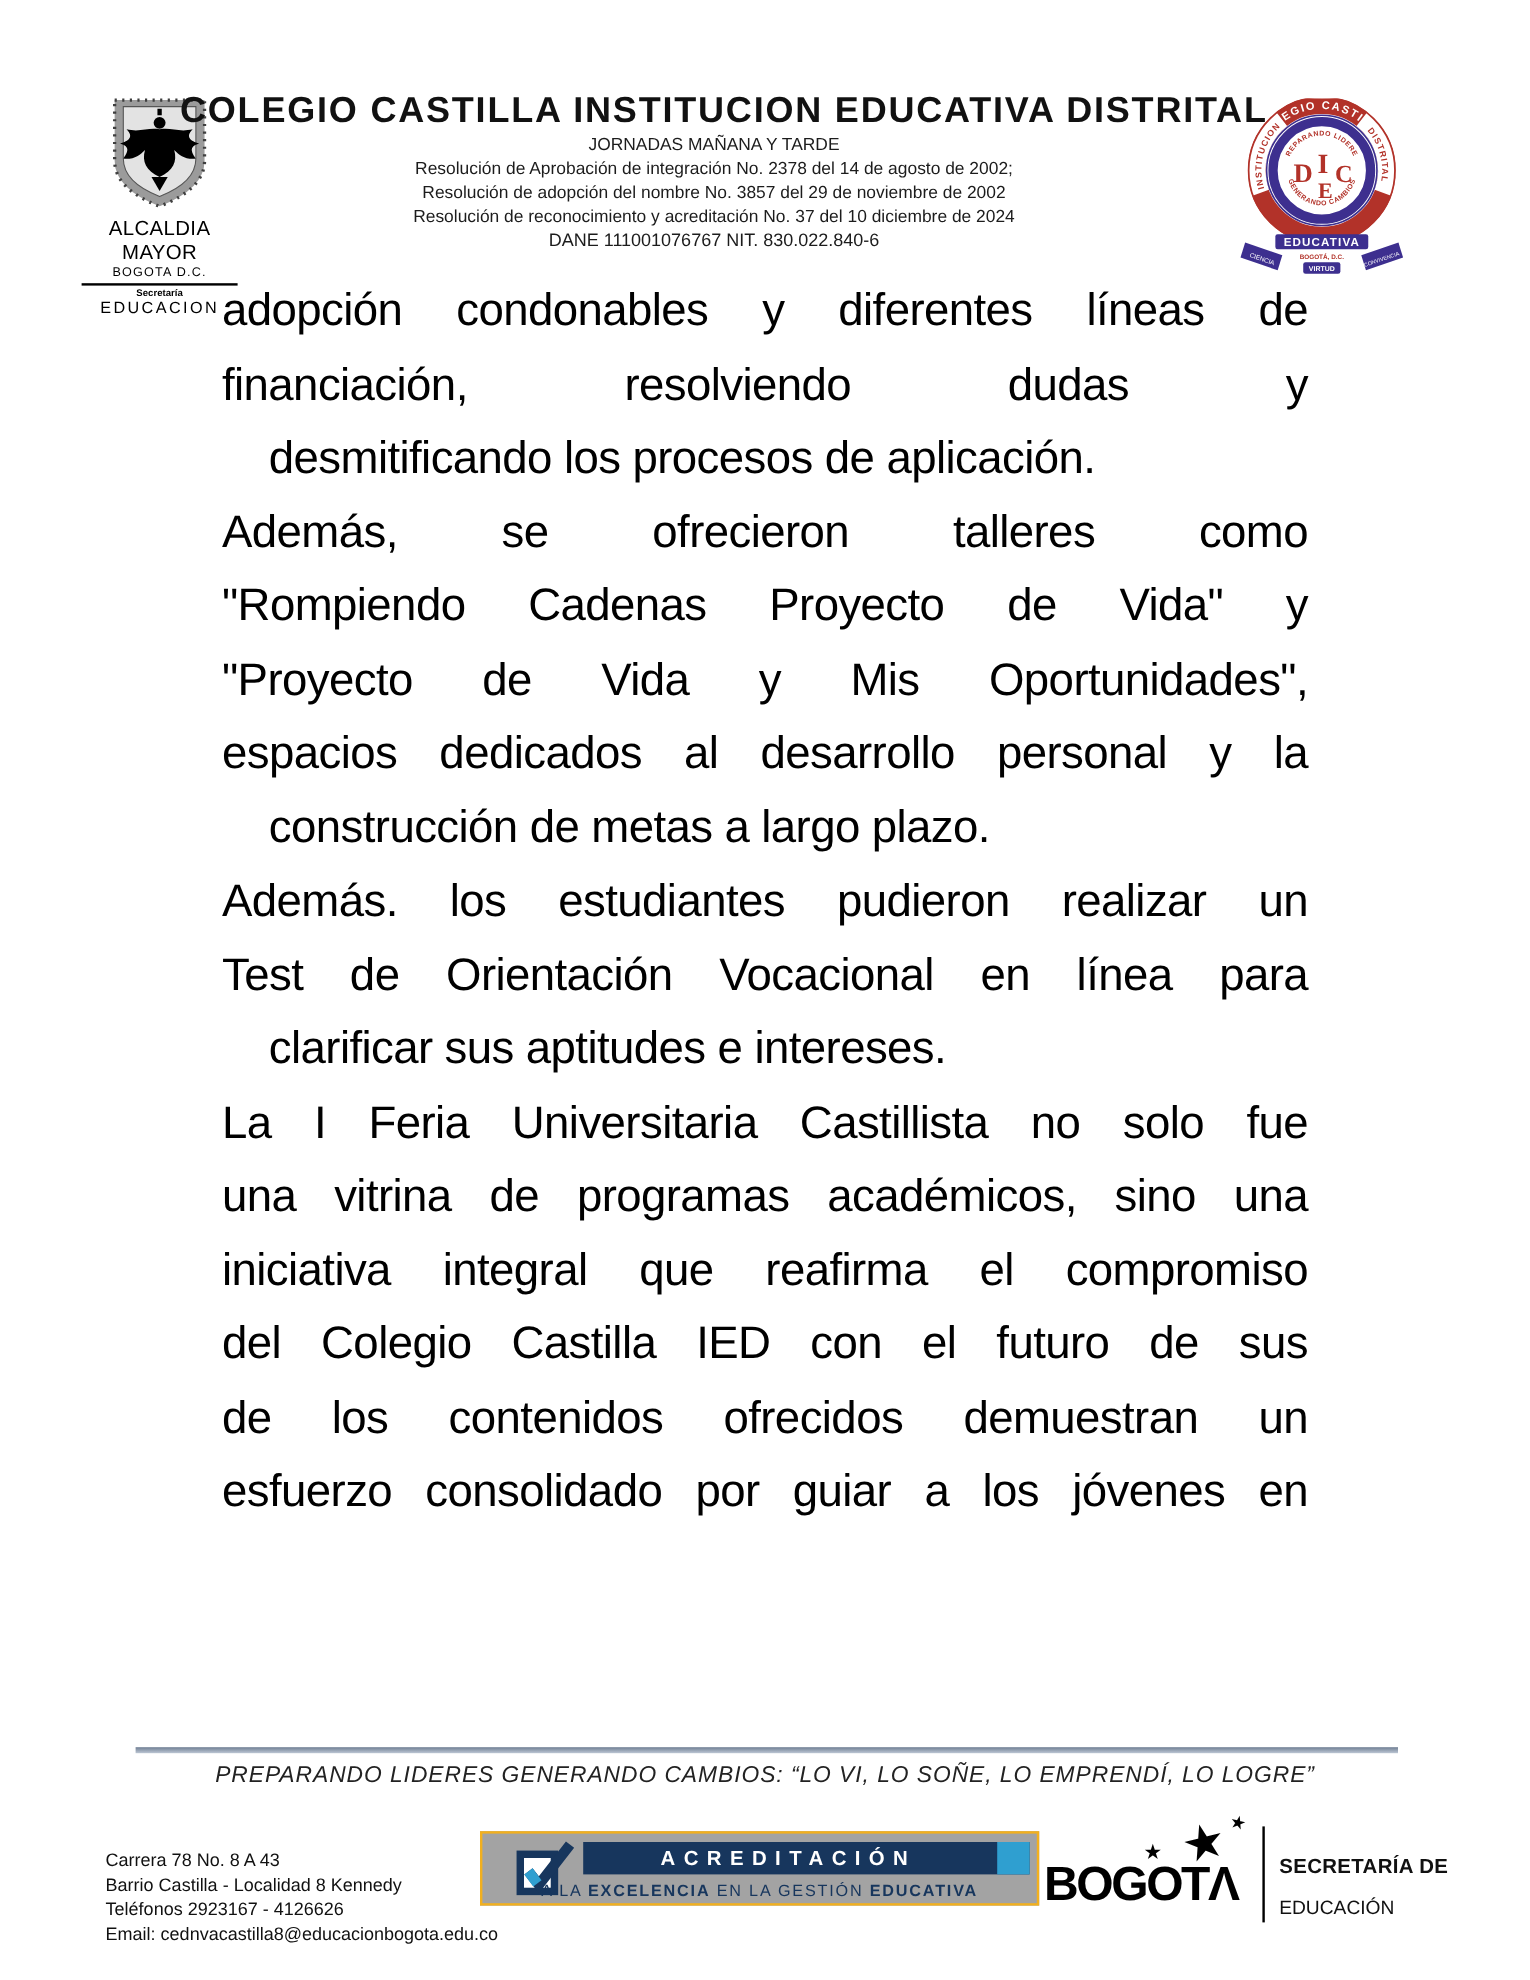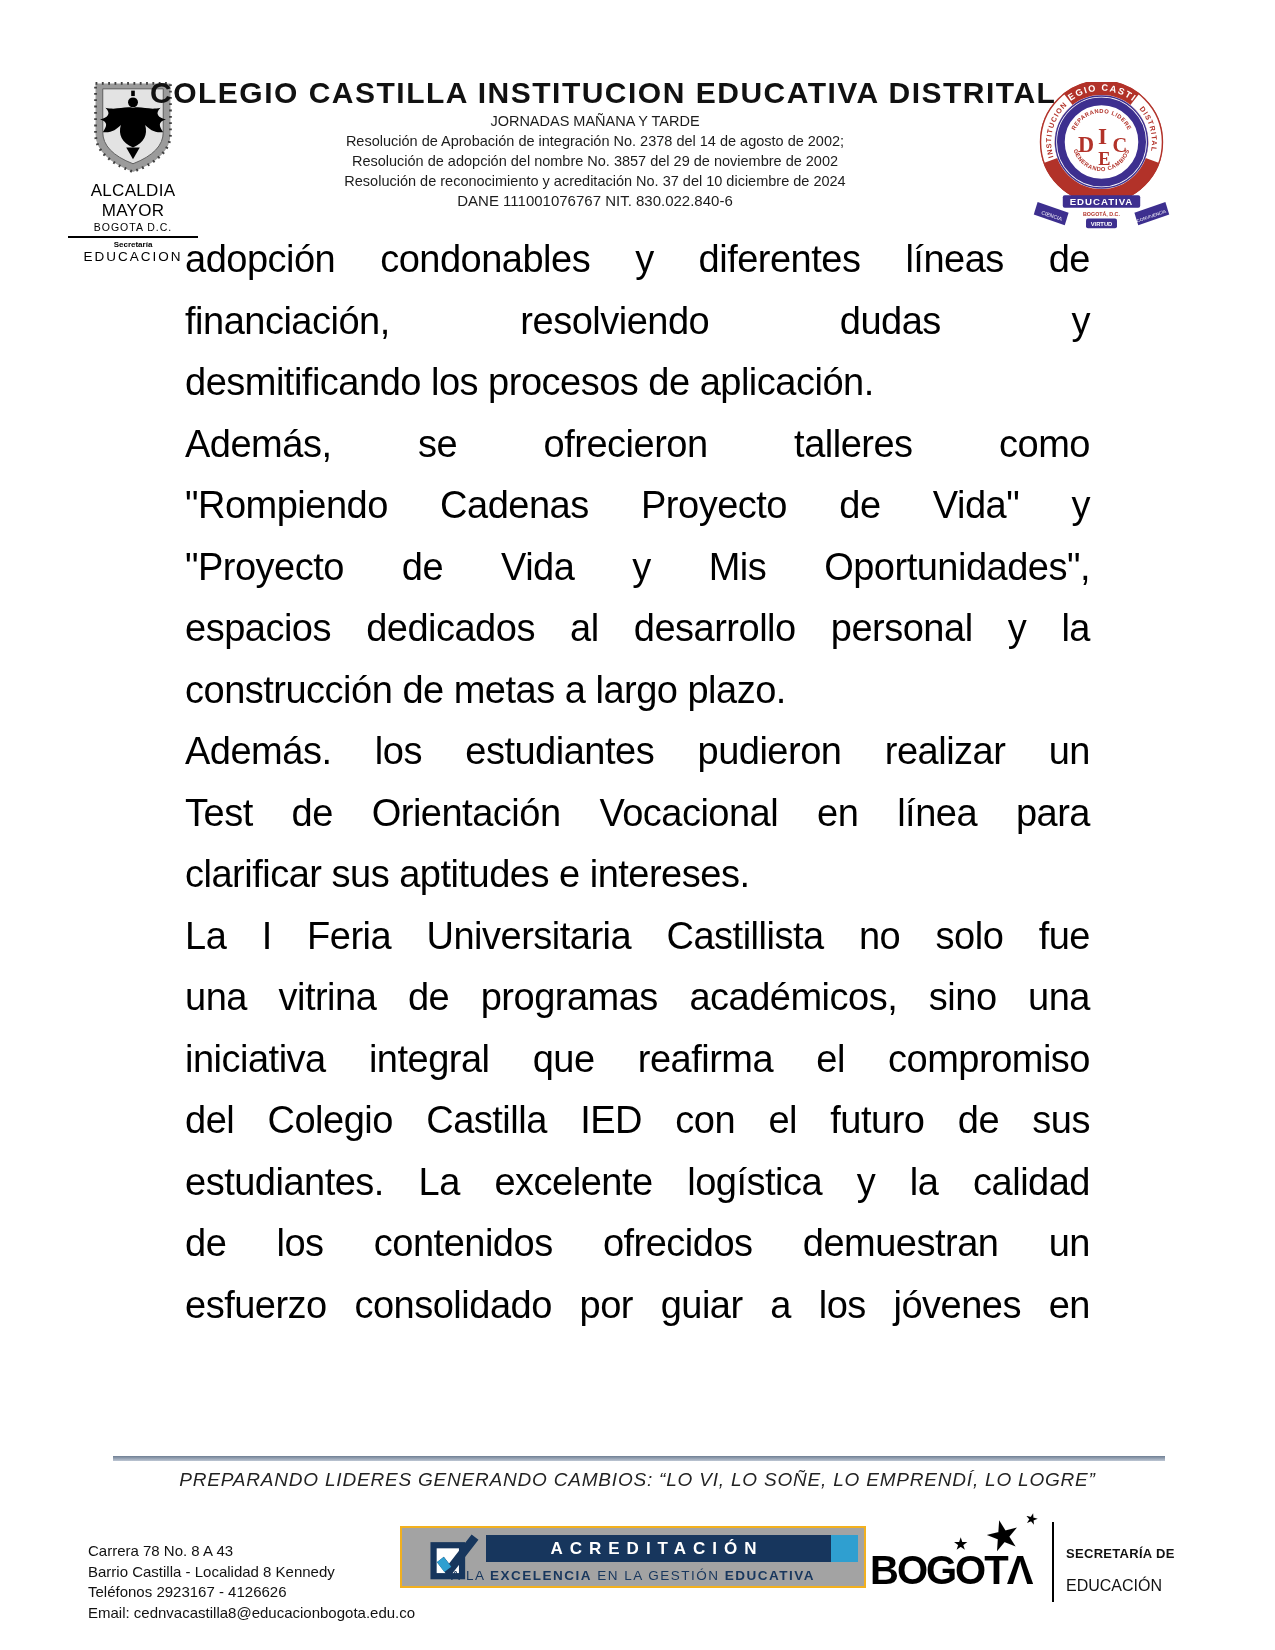--- a/index.html
+++ b/index.html
@@ -19,21 +19,21 @@
   .alrule{height:2px;background:#000;margin:3px 10px 2px 10px;}
   .al3{font-size:8px;font-weight:700;}
   .al4{font-size:13.5px;font-weight:400;letter-spacing:2px;}
 
   .crest{position:absolute;left:1024px;top:82px;}
 
   
   .btext{position:absolute;left:185px;top:229px;width:905px;font-size:38px;
          letter-spacing:-0.5px;color:#000;}
   .bl{height:61.5px;line-height:61.5px;text-align:justify;text-align-last:justify;overflow:visible;}
-  .bl.pend{text-align-last:left;}
+  .bl.pend{text-align-last:left;margin-left:39px;}
 
   
   .rule{position:absolute;left:113px;top:1456px;width:1052px;height:5px;
         background:linear-gradient(#6f7e93,#bdc7d4);}
   .motto{position:absolute;left:0;width:100%;top:1469px;text-align:center;
          font-style:italic;font-size:19px;letter-spacing:.8px;color:#222;}
 
   .address{position:absolute;left:88px;top:1541px;font-size:15px;line-height:20.5px;color:#111;}
 
   .accr{position:absolute;left:400px;top:1526px;width:462px;height:58px;background:#a3a3a3;
@@ -49,21 +49,21 @@
 
   .bogota{position:absolute;left:870px;top:1548px;font-weight:700;font-size:40px;
           letter-spacing:-2px;color:#000;}
   .star{position:absolute;color:#000;line-height:1;}
   .star-big{right:14px;top:-30px;font-size:36px;transform:rotate(-14deg);}
   .star-small{right:66px;top:-12px;font-size:15px;}
   .star-tiny{right:-4px;top:-36px;font-size:13px;transform:rotate(14deg);}
 
   .vline{position:absolute;left:1052px;top:1522px;width:2px;height:80px;background:#000;}
   .sec{position:absolute;left:1066px;top:1546px;color:#111;}
-  .sec1{font-size:13px;font-weight:700;letter-spacing:.3px;}
+  .sec1{font-size:17px;font-weight:700;letter-spacing:.3px;}
   .sec2{font-size:16px;font-weight:400;margin-top:16px;}
 </style>
 </head>
 <body>
 
 <div class="page">
 
   <div class="alcaldia">
     <svg width="104" height="102" viewBox="0 0 115 113">
       <path d="M16 6 H99 V62 Q99 88 57.5 104 Q16 88 16 62 Z" fill="#9b9b9b"></path>
@@ -152,21 +152,20 @@
     <div class="bl">"Proyecto de Vida y Mis Oportunidades",</div>
     <div class="bl">espacios dedicados al desarrollo personal y la</div>
     <div class="bl pend">construcción de metas a largo plazo.</div>
     <div class="bl">Además. los estudiantes pudieron realizar un</div>
     <div class="bl">Test de Orientación Vocacional en línea para</div>
     <div class="bl pend">clarificar sus aptitudes e intereses.</div>
     <div class="bl">La I Feria Universitaria Castillista no solo fue</div>
     <div class="bl">una vitrina de programas académicos, sino una</div>
     <div class="bl">iniciativa integral que reafirma el compromiso</div>
     <div class="bl">del Colegio Castilla IED con el futuro de sus</div>
-    <div class="bl">estudiantes. La excelente logística y la calidad</div>
     <div class="bl">de los contenidos ofrecidos demuestran un</div>
     <div class="bl">esfuerzo consolidado por guiar a los jóvenes en</div>
   </div>
 
   <div class="rule"></div>
   <div class="motto">PREPARANDO LIDERES GENERANDO CAMBIOS: “LO VI, LO SOÑE, LO EMPRENDÍ, LO LOGRE”</div>
 
   <div class="address">
     <div>Carrera 78 No. 8 A 43</div>
     <div>Barrio Castilla - Localidad 8 Kennedy</div>

